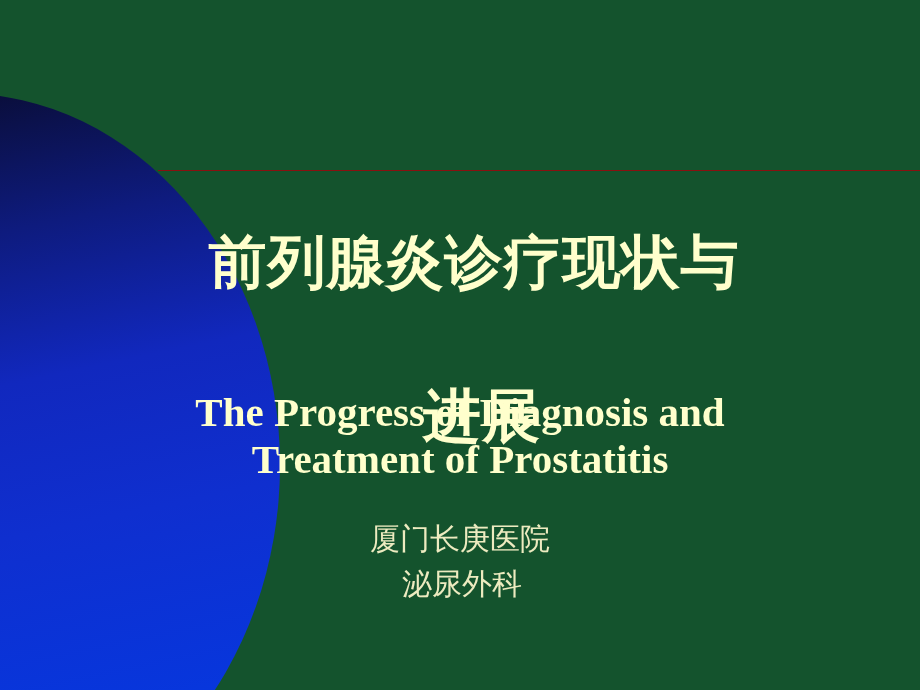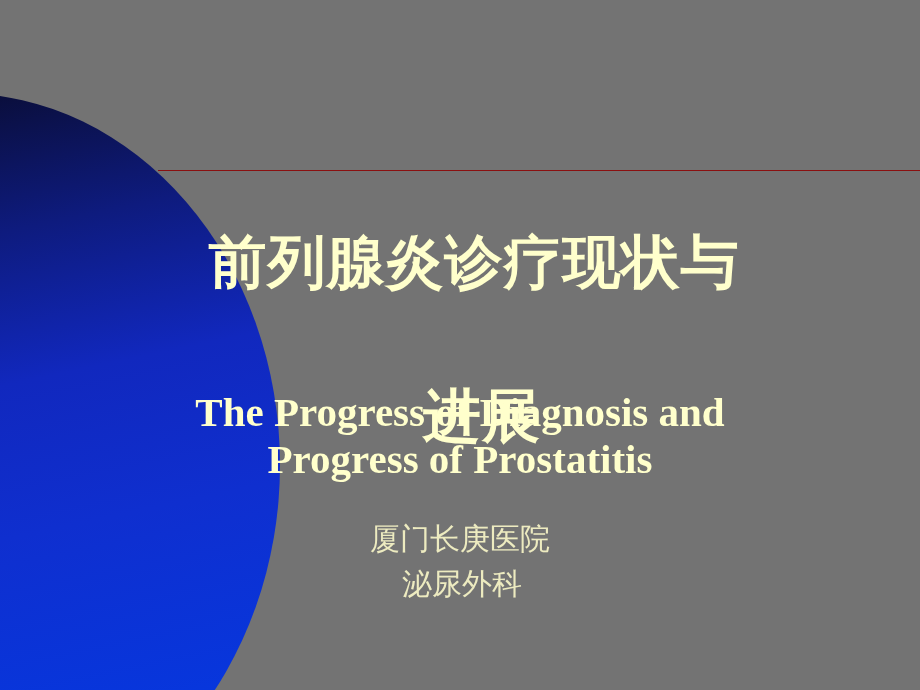--- a/index.html
+++ b/index.html
@@ -4,21 +4,21 @@
 <style>
   html, body {
     margin: 0;
     padding: 0;
     background: #000000;
   }
   #slide {
     position: relative;
     width: 920px;
     height: 690px;
-    background: #737373;
+    background: #14532d;
     overflow: hidden;
     font-family: "Liberation Sans", sans-serif;
   }
 
   
   #blue-ellipse-wrap {
     position: absolute;
     left: 0;
     top: 0;
     width: 920px;
@@ -111,21 +111,21 @@
 
   <div id="title-rule"></div>
 
   <h1 id="main-title">
     <span class="t-line1">前列腺炎诊疗现状与</span>
     <span class="t-line2">进展</span>
   </h1>
 
   <h2 id="subtitle">
     <span class="s-line">The Progress of Diagnosis and</span>
-    <span class="s-line">Progress of Prostatitis</span>
+    <span class="s-line">Treatment of Prostatitis</span>
   </h2>
 
   <div id="affiliation">
     <span class="a-line">厦门长庚医院</span>
     <span class="a-line a-line-2">泌尿外科</span>
   </div>
 
 </div>
 
 </body></html>

